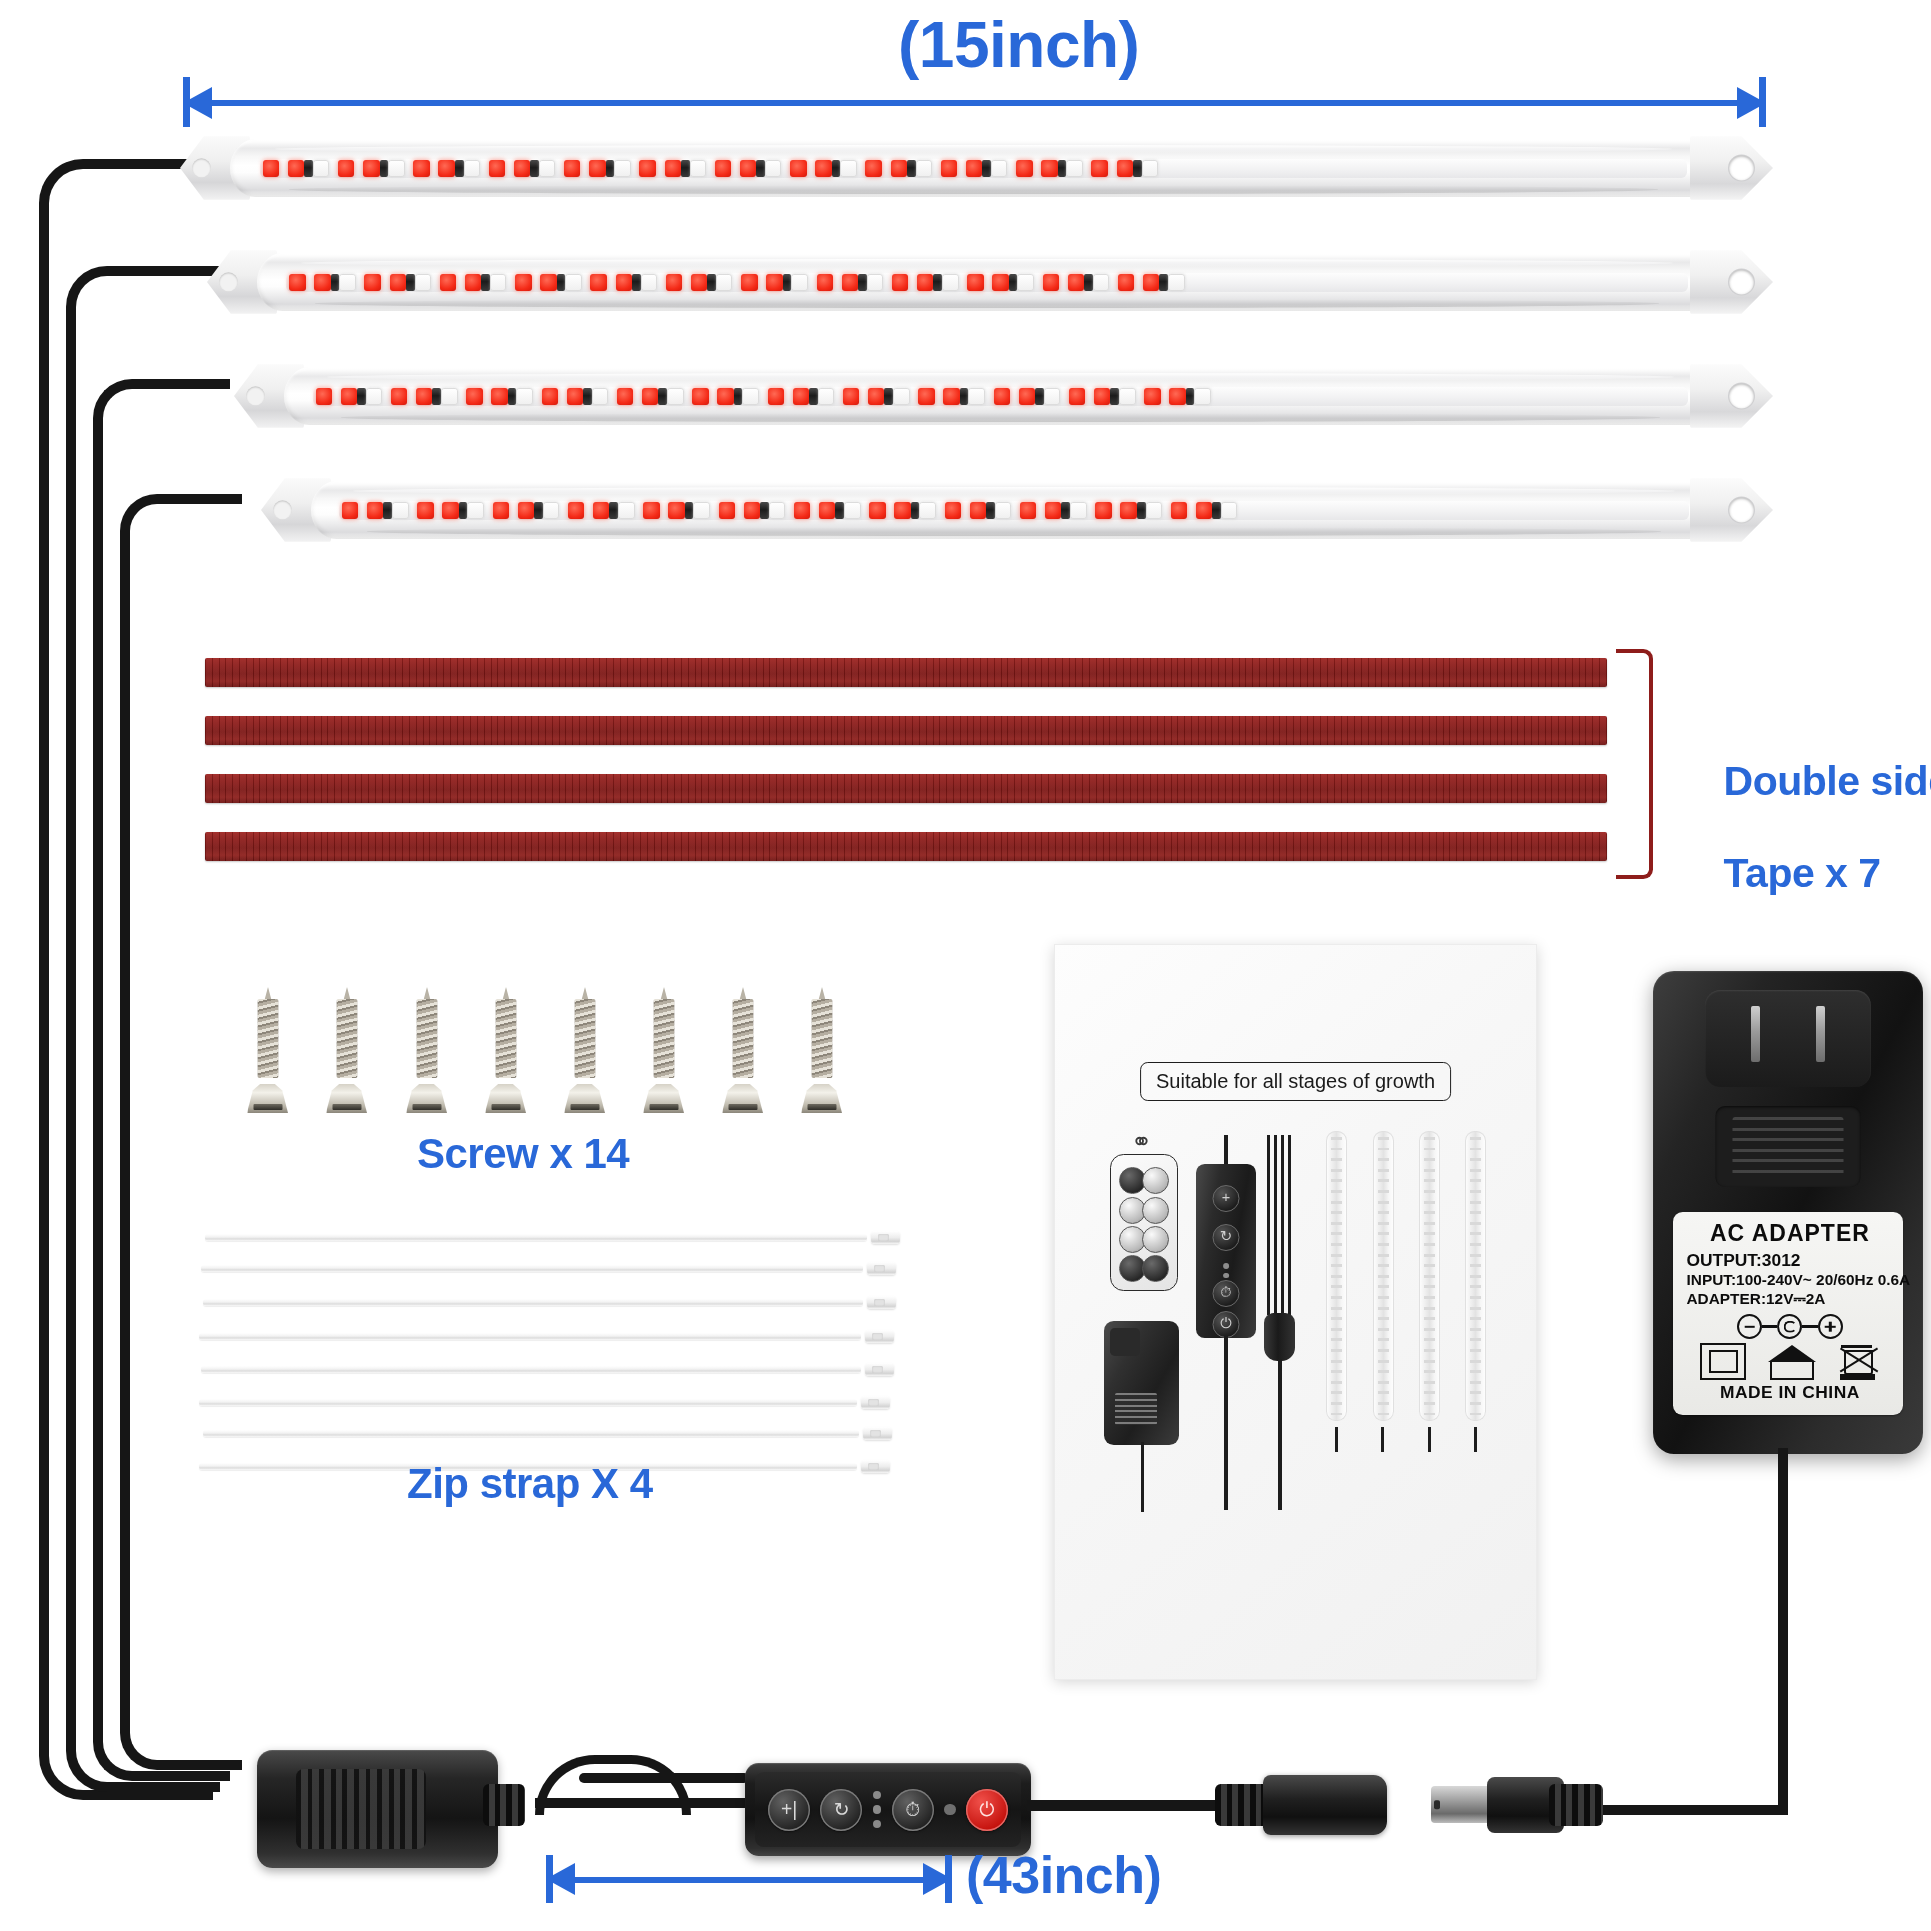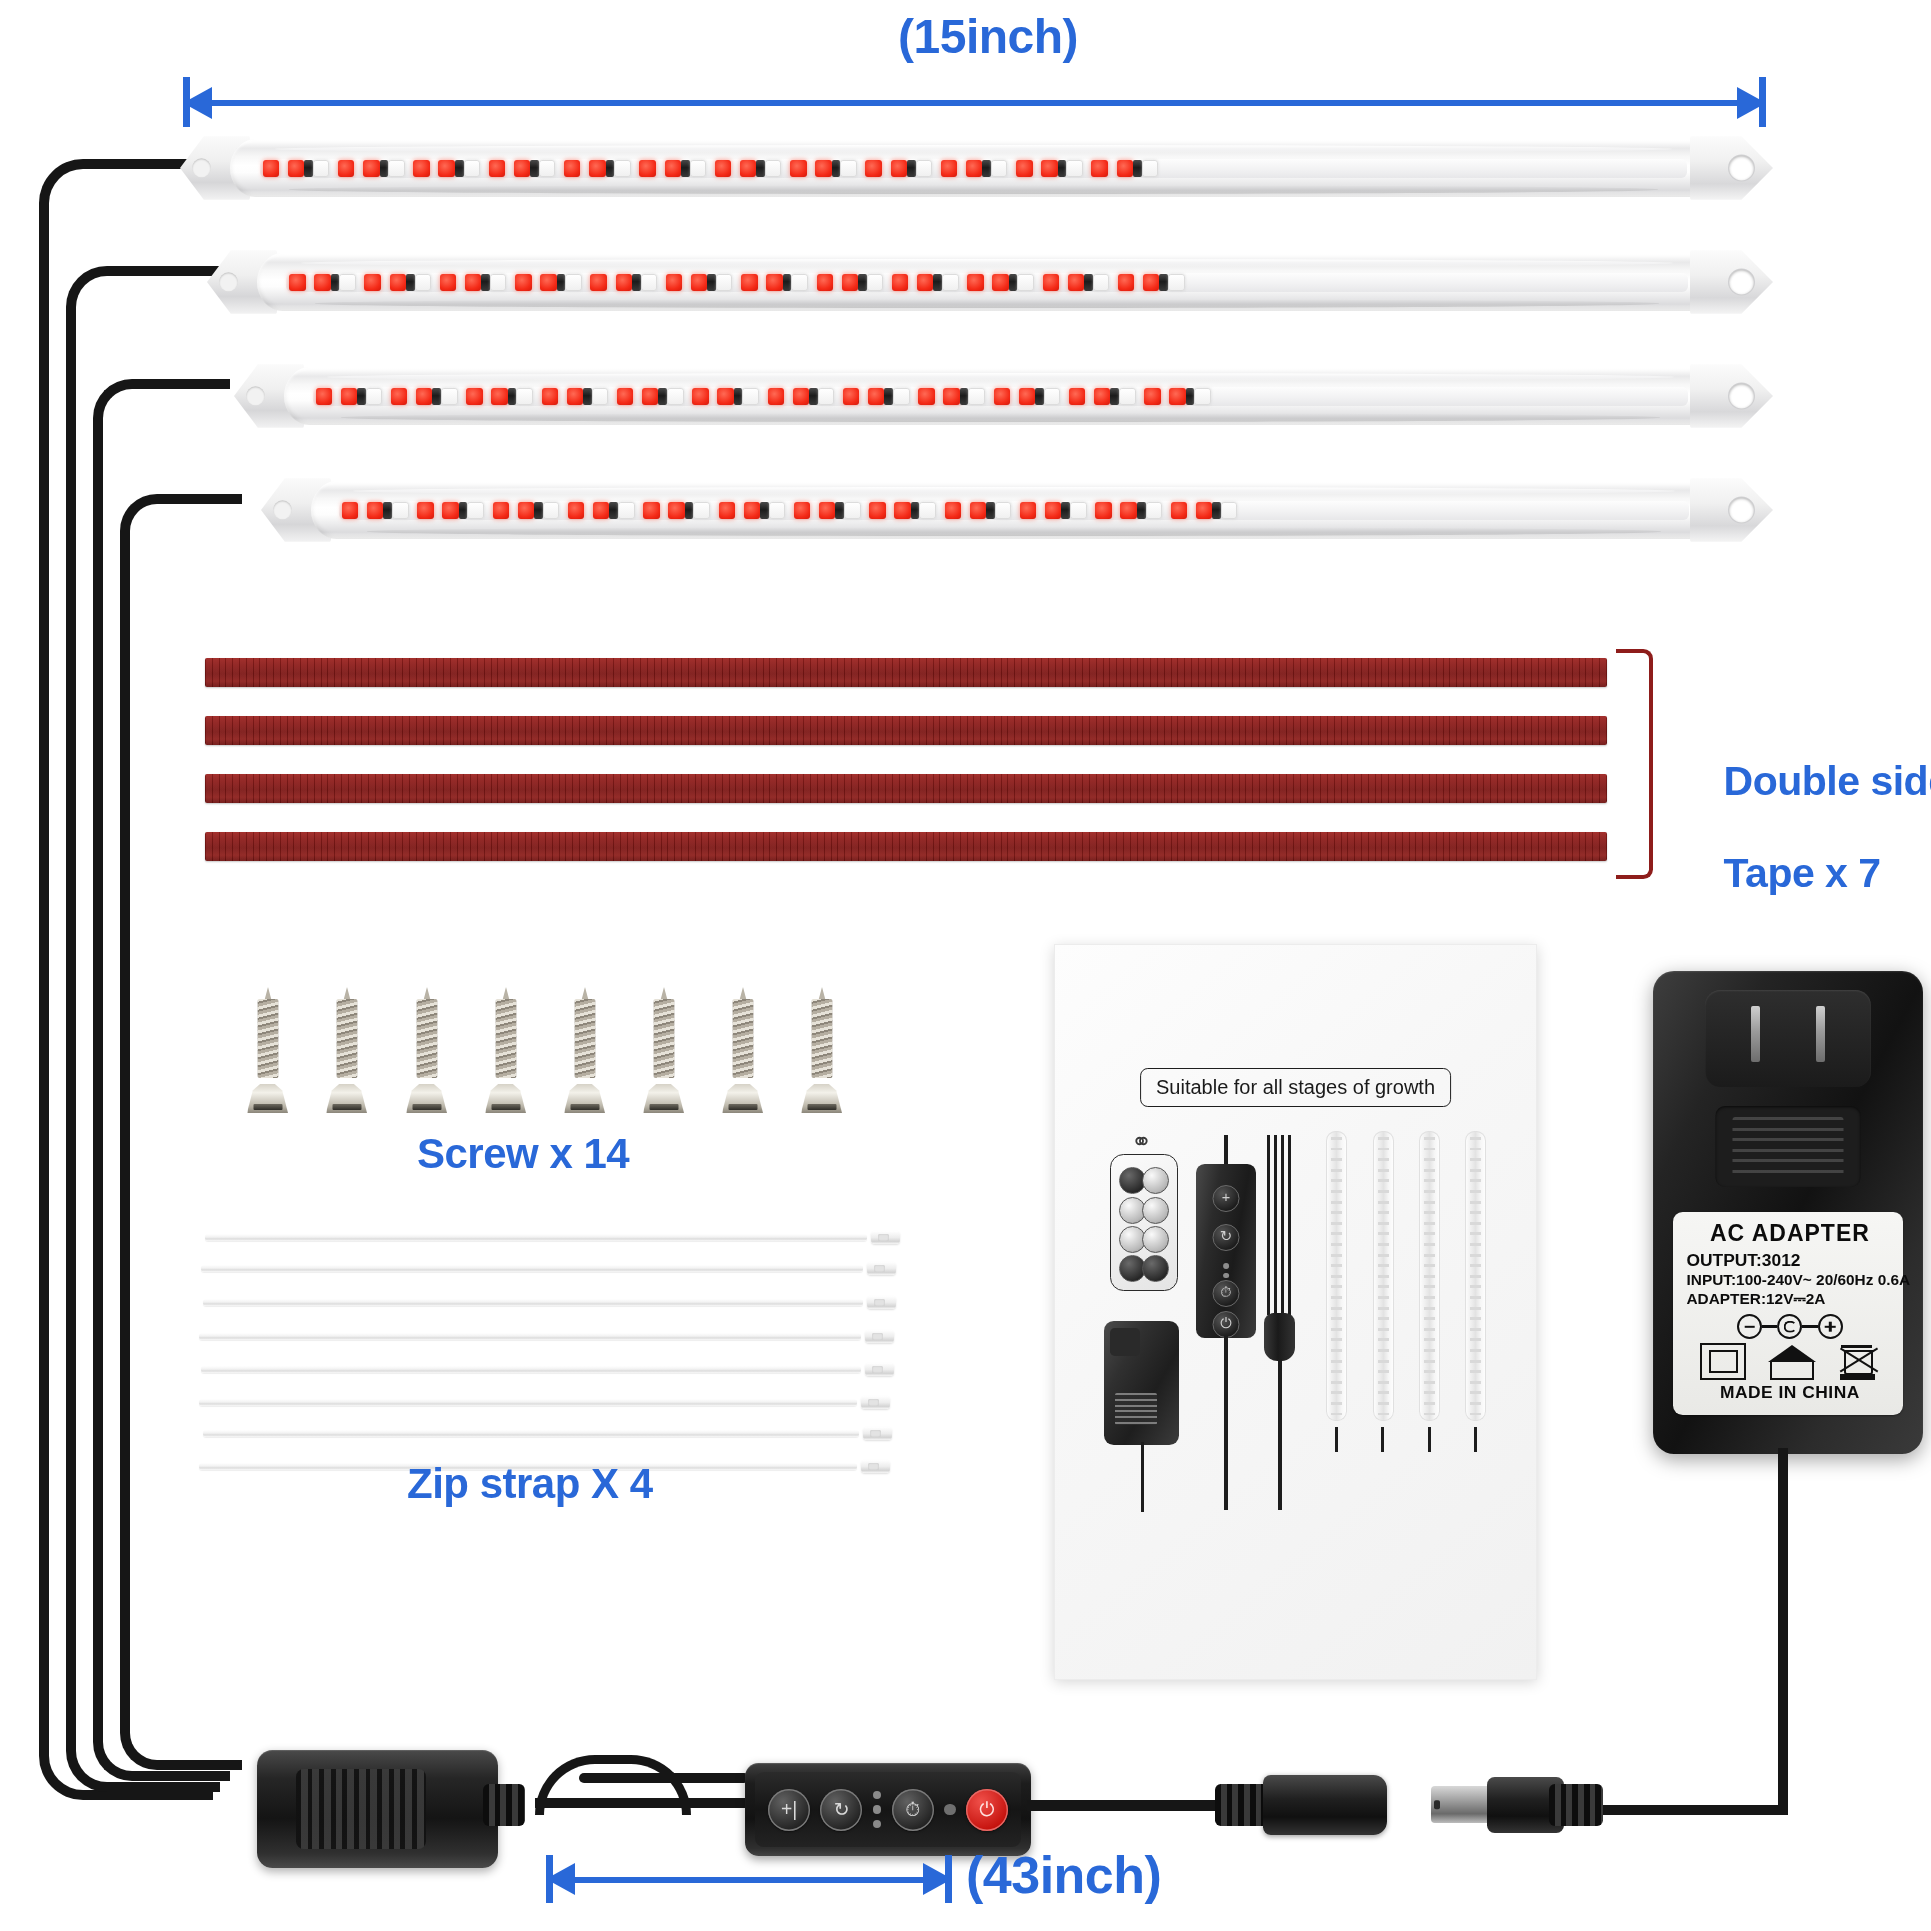--- a/index.html
+++ b/index.html
@@ -323,21 +323,21 @@
 
 <div id="stage">
 
   <div class="abs" style="left:183px;top:85px;width:1583px;height:39px;">
     <div class="arrow-head arrow-left" style="left:0;top:1.9px;"></div>
     <div class="dim-line" style="left:25px;right:25px;top:14.5px;"></div>
     <div class="arrow-head arrow-right" style="right:0;top:1.9px;"></div>
     <div class="dim-cap" style="left:0;top:-7.7px;height:50px;"></div>
     <div class="dim-cap" style="right:0;top:-7.7px;height:50px;"></div>
   </div>
-  <div class="abs blue-label" style="left:898px;top:9.7px;font-size:48px;">(15inch)</div>
+  <div class="abs blue-label" style="left:898px;top:9.7px;font-size:64px;">(15inch)</div>
 
   <div class="wire abs" style="left:39px;top:159px;width:174px;height:1641px;border-left:10.6px solid #161616;border-top:10.6px solid #161616;border-bottom:10.6px solid #161616;border-radius:44px 0 0 44px;"></div>
 
   <div class="wire abs" style="left:66px;top:266px;width:154px;height:1526px;border-left:10.6px solid #161616;border-top:10.6px solid #161616;border-bottom:10.6px solid #161616;border-radius:41px 0 0 41px;"></div>
 
   <div class="wire abs" style="left:93px;top:379px;width:137px;height:1402px;border-left:10.6px solid #161616;border-top:10.6px solid #161616;border-bottom:10.6px solid #161616;border-radius:39px 0 0 39px;"></div>
 
   <div class="wire abs" style="left:120px;top:494px;width:122px;height:1276px;border-left:10.6px solid #161616;border-top:10.6px solid #161616;border-bottom:10.6px solid #161616;border-radius:37px 0 0 37px;"></div>
 
   <div class="ledbar" style="left:180px;top:135px;width:1593px;">
@@ -776,21 +776,21 @@
       <div class="body"></div>
       <div class="head"></div>
     </div>
   <div class="zip" style="left:199px;top:1460px;width:691px;">
       <div class="body"></div>
       <div class="head"></div>
     </div>
   <div class="abs blue-label" style="left:407px;top:1460px;font-size:42px;">Zip strap X 4</div>
 
   <div class="manual" style="left:1054px;top:944px;width:483px;height:736px;">
-    <div class="manual-sub" style="top:124px;text-align:center;">Suitable for all stages of growth</div>
+    <div class="manual-sub" style="top:118px;text-align:center;">Suitable for all stages of growth</div>
 
     <div class="mi mi-remote" style="left:56px;top:210px;width:66px;height:135px;">
       <div class="rb dark" style="left:7.7px;top:11.6px;"></div>
       <div class="rb" style="right:7.7px;top:11.6px;"></div>
       <div class="rb" style="left:7.7px;top:42px;"></div>
       <div class="rb" style="right:7.7px;top:42px;"></div>
       <div class="rb" style="left:7.7px;top:71px;"></div>
       <div class="rb" style="right:7.7px;top:71px;"></div>
       <div class="rb dark" style="left:7.7px;top:100px;"></div>
       <div class="rb dark" style="right:7.7px;top:100px;"></div>

